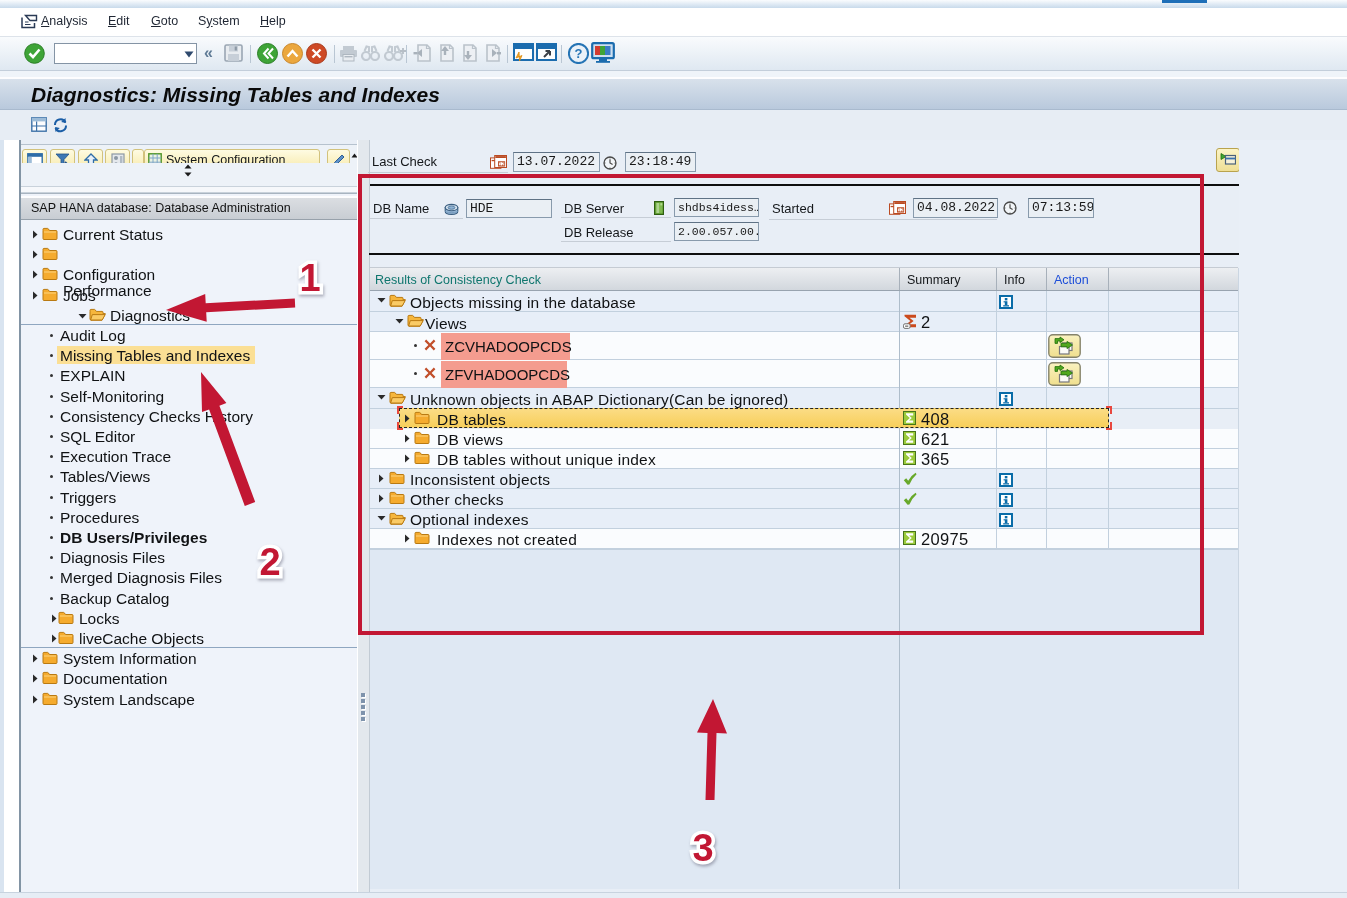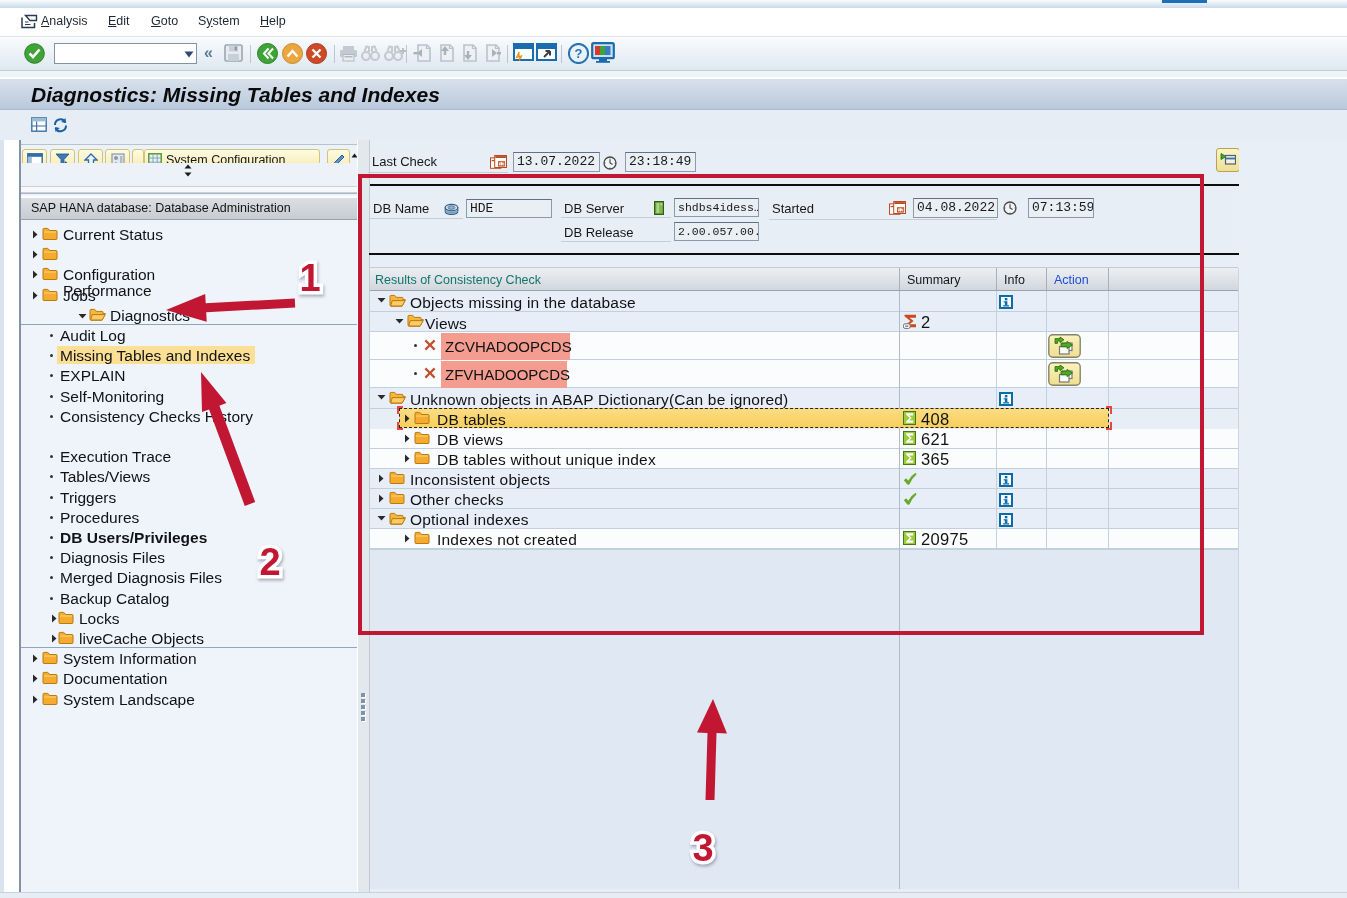--- a/index.html
+++ b/index.html
@@ -266,20 +266,24 @@
 <span class="ttxt" style="left:39px;">EXPLAIN</span>
 </div>
 <div class="trow" style="top:385.6px;height:20.2px;">
 <div style="position:absolute;left:29px;top:9px;width:3px;height:3px;background:#333;border-radius:50%"></div>
 <span class="ttxt" style="left:39px;">Self-Monitoring</span>
 </div>
 <div class="trow" style="top:405.8px;height:20.2px;">
 <div style="position:absolute;left:29px;top:9px;width:3px;height:3px;background:#333;border-radius:50%"></div>
 <span class="ttxt" style="left:39px;">Consistency Checks History</span>
 </div>
+<div class="trow" style="top:426.0px;height:20.2px;">
+<div style="position:absolute;left:29px;top:9px;width:3px;height:3px;background:#333;border-radius:50%"></div>
+<span class="ttxt" style="left:39px;">SQL Editor</span>
+</div>
 <div class="trow" style="top:446.2px;height:20.2px;">
 <div style="position:absolute;left:29px;top:9px;width:3px;height:3px;background:#333;border-radius:50%"></div>
 <span class="ttxt" style="left:39px;">Execution Trace</span>
 </div>
 <div class="trow" style="top:466.4px;height:20.2px;">
 <div style="position:absolute;left:29px;top:9px;width:3px;height:3px;background:#333;border-radius:50%"></div>
 <span class="ttxt" style="left:39px;">Tables/Views</span>
 </div>
 <div class="trow" style="top:486.6px;height:20.2px;">
 <div style="position:absolute;left:29px;top:9px;width:3px;height:3px;background:#333;border-radius:50%"></div>

